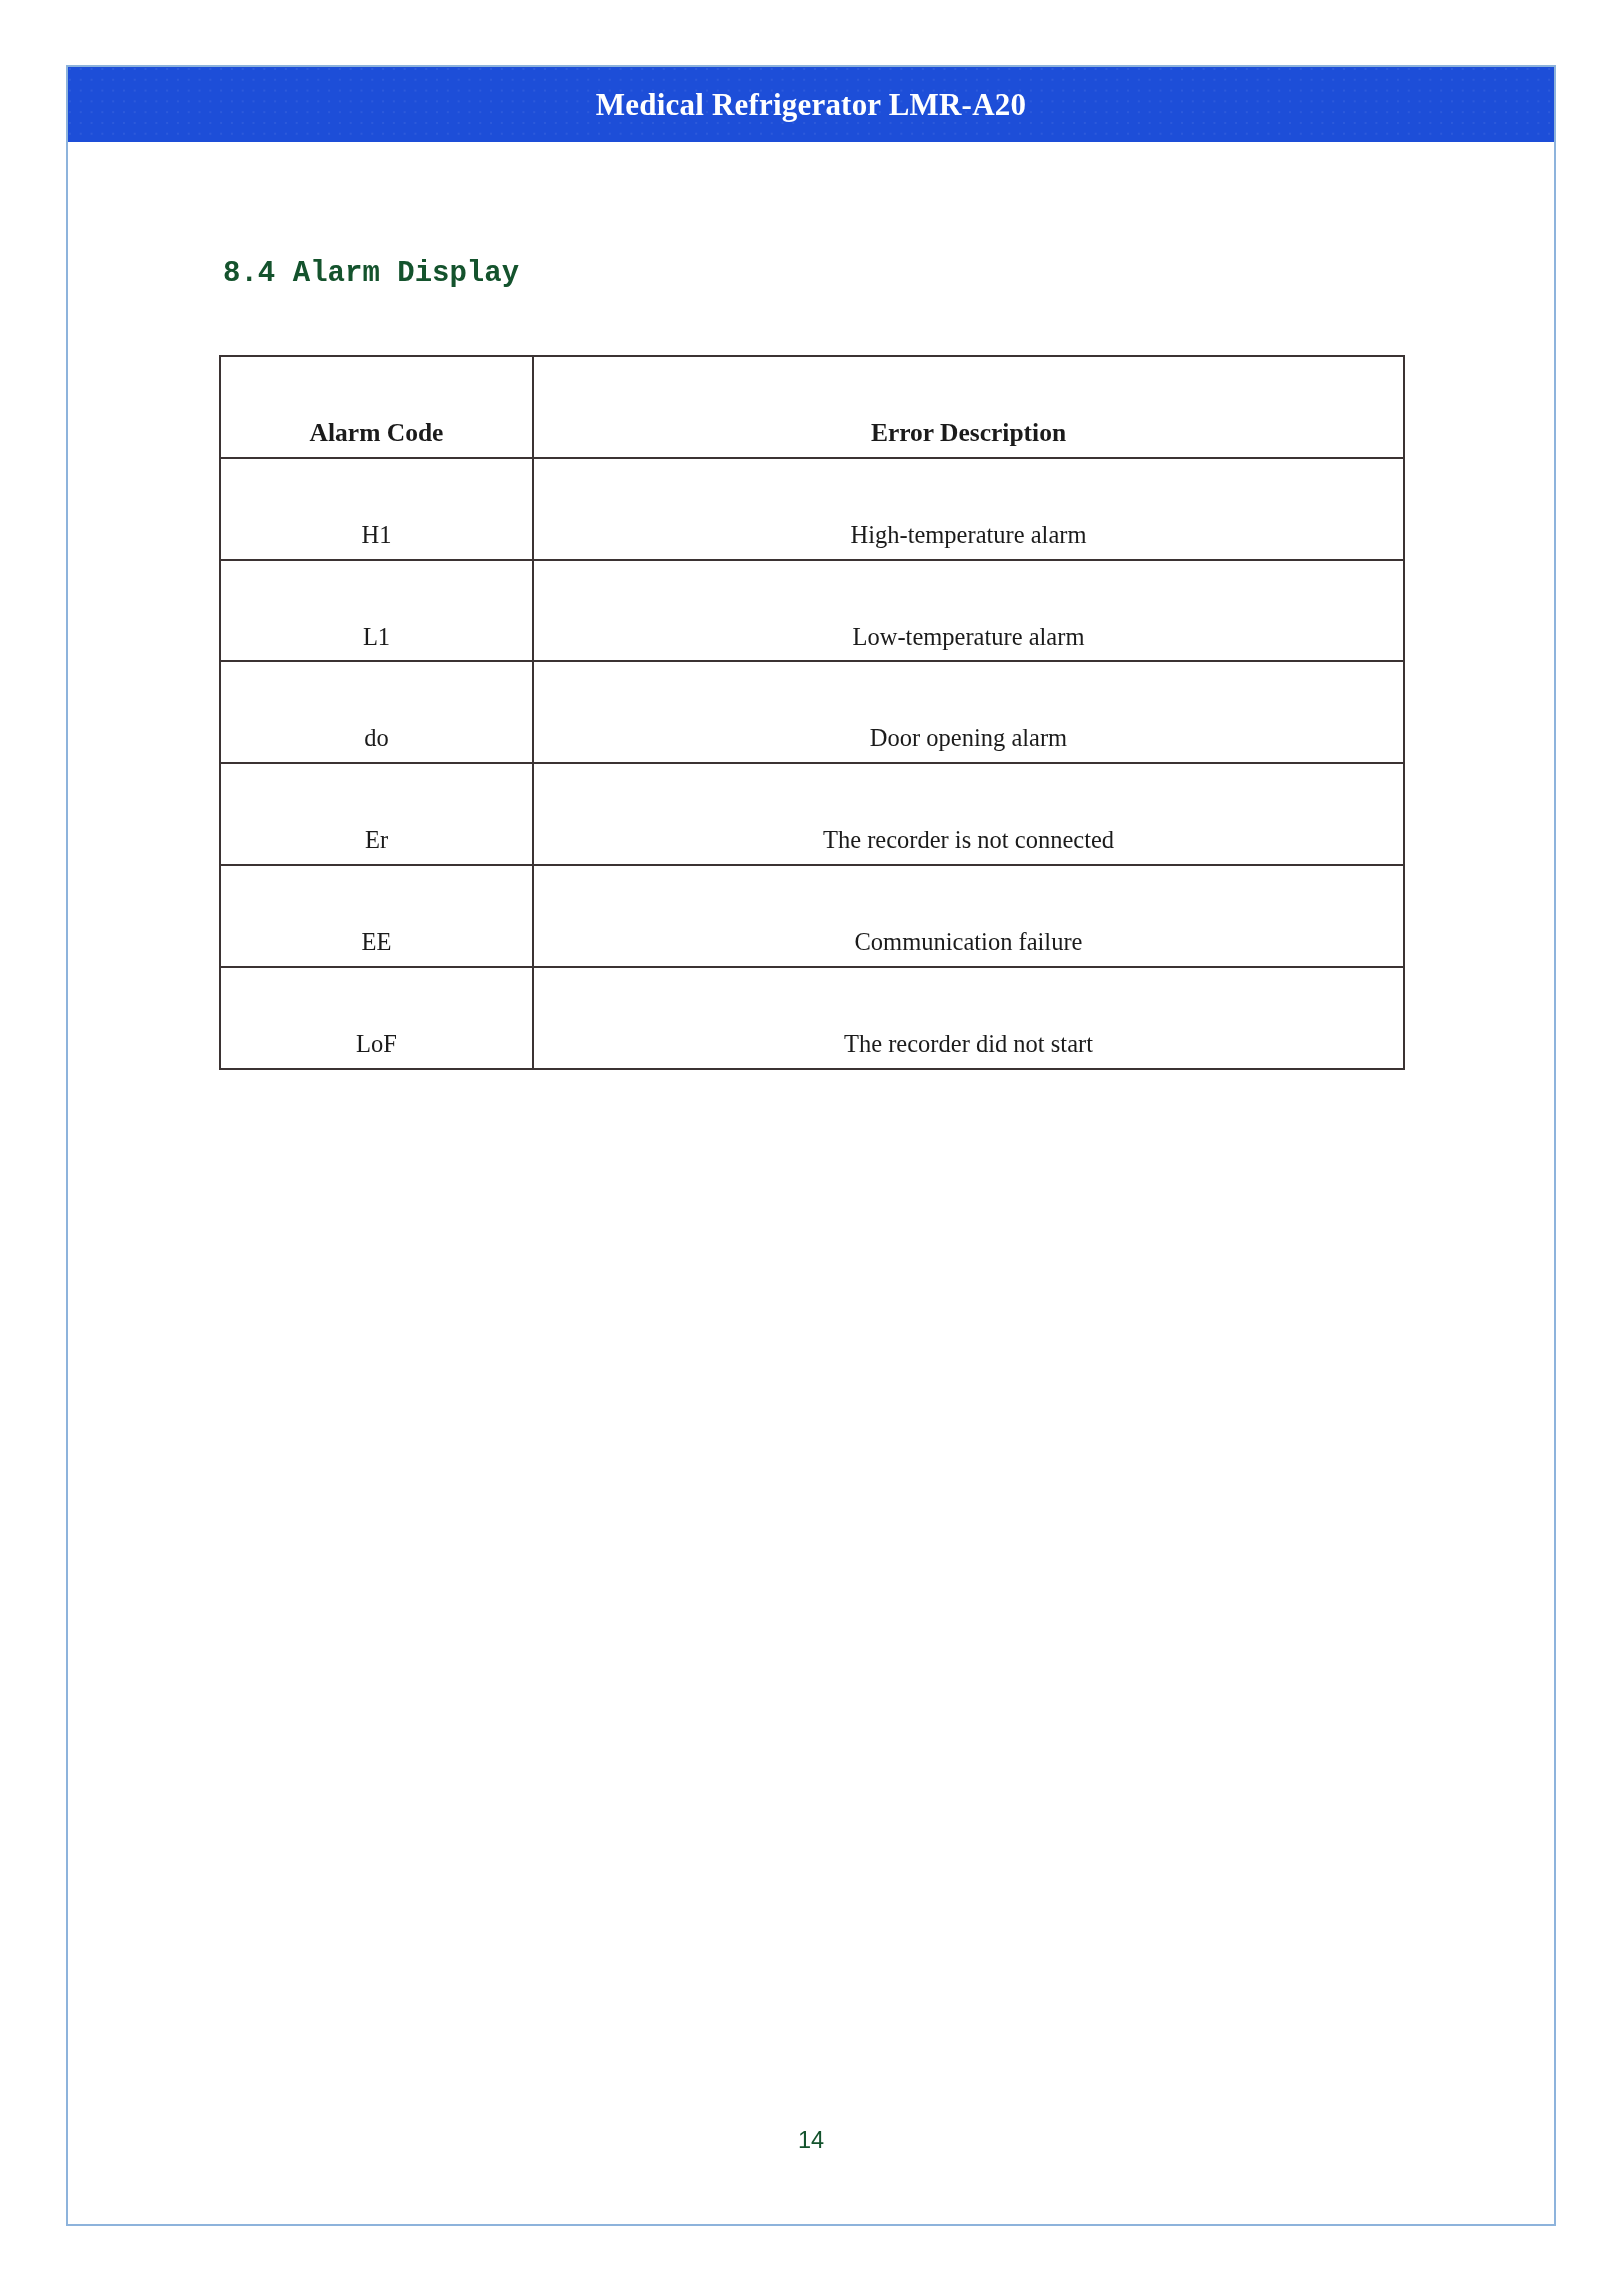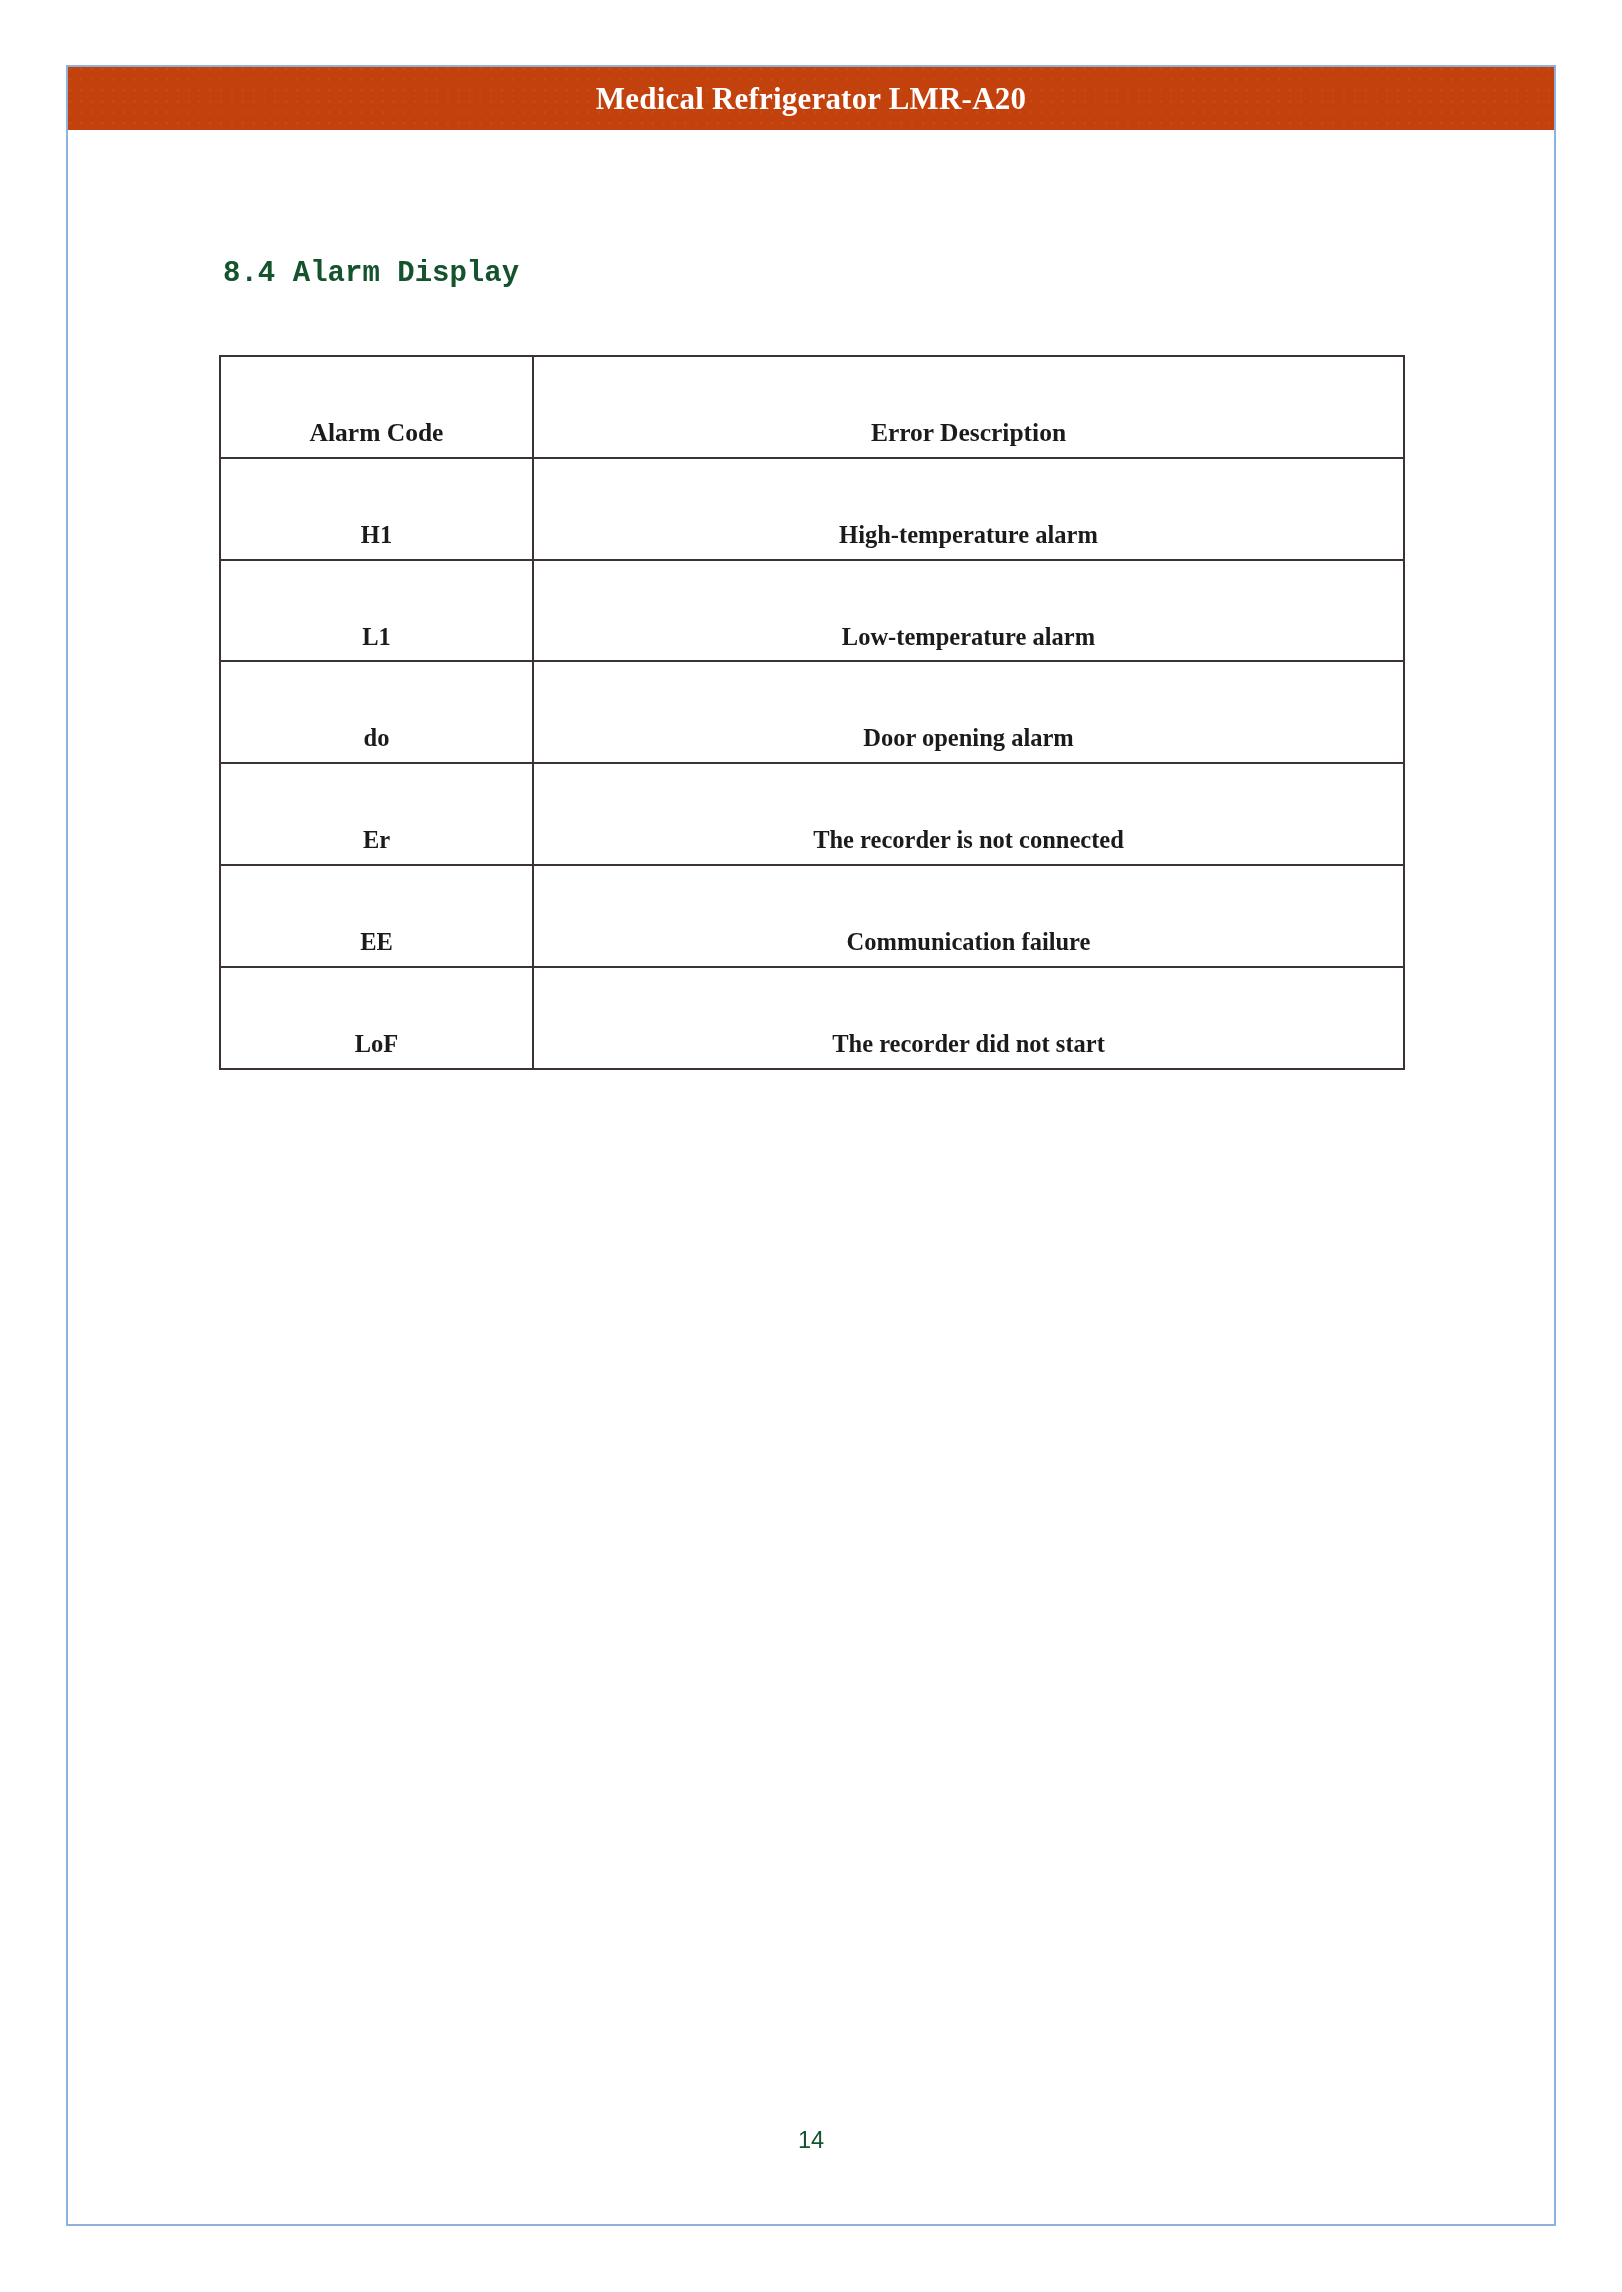--- a/index.html
+++ b/index.html
@@ -26,22 +26,22 @@
     box-sizing: border-box;
     background: #ffffff;
   }
 
   
   .header-band {
     position: absolute;
     left: 66px;
     top: 65px;
     width: 1490px;
-    height: 65px;
-    background: #c2410c;
+    height: 77px;
+    background: #1d4ed8;
     box-sizing: border-box;
     border-left: 2px solid #8DB3DC;
     border-right: 2px solid #8DB3DC;
     border-top: 2px solid #8DB3DC;
     display: flex;
     align-items: center;
     justify-content: center;
     overflow: hidden;
   }
   .header-band::after {
@@ -95,21 +95,21 @@
   .alarm-table th,
   .alarm-table td {
     border: 2px solid #3b3333;
     height: 90px;
     vertical-align: bottom;
     text-align: center;
     padding: 0 0 9.8px 0;
     color: #1b1b1b;
     font-size: 24.5px;
     font-family: "Liberation Serif", "DejaVu Serif", serif;
-    font-weight: bold;
+    font-weight: normal;
     line-height: 1.1;
   }
   .alarm-table th {
     font-weight: bold;
     font-size: 25.5px;
     border-radius: 15px;
   }
 
   
   .page-number {

